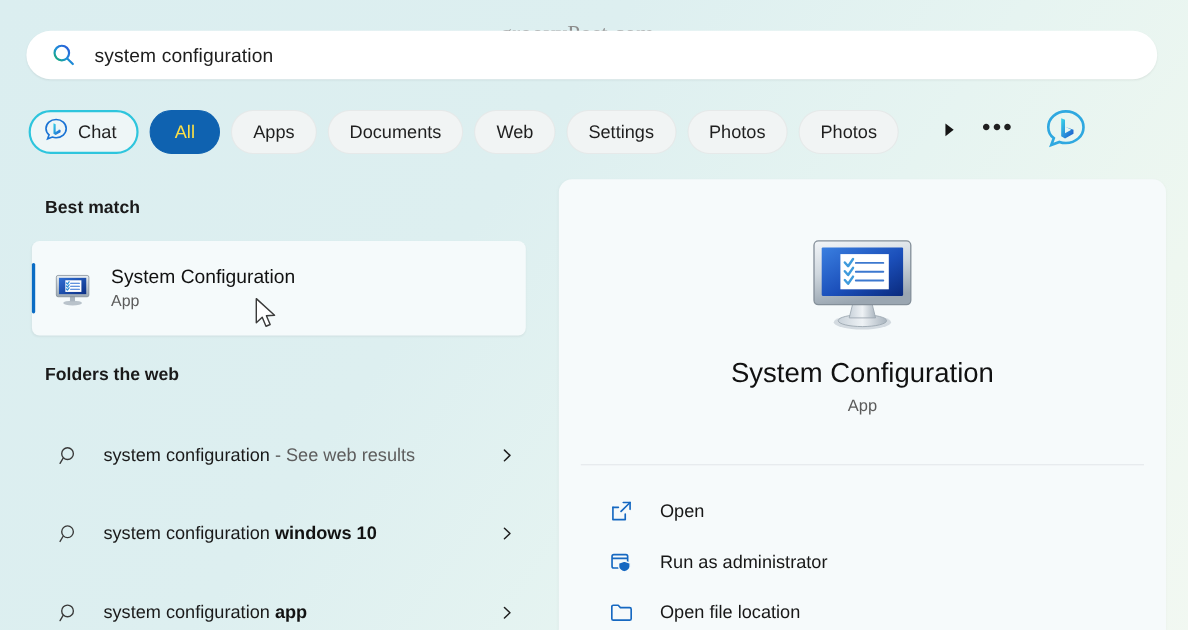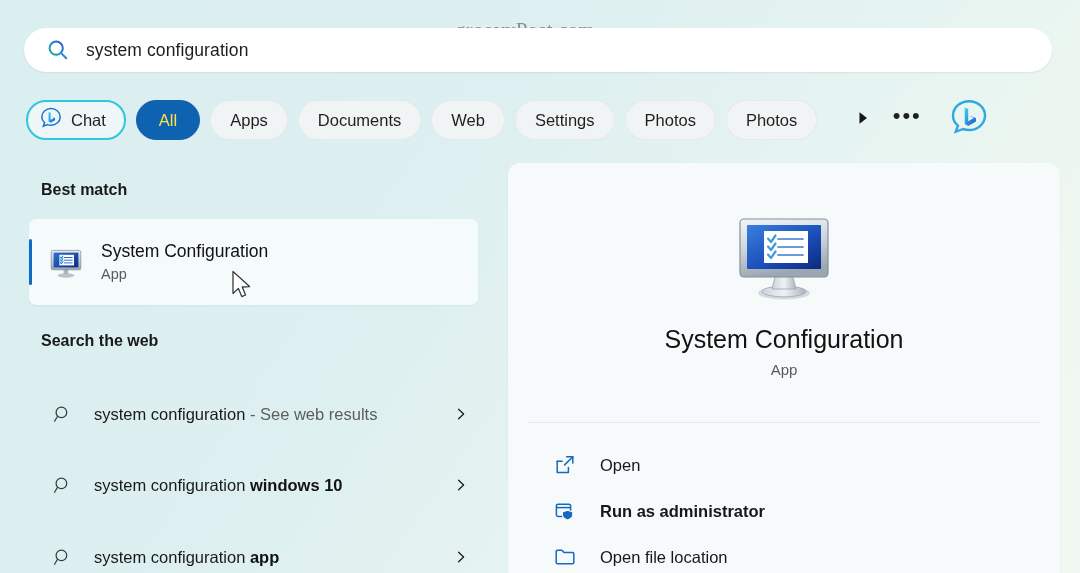--- a/index.html
+++ b/index.html
@@ -415,21 +415,21 @@
             <polyline points="12.4,18.7 13.3,19.7 14.8,17.6"></polyline>
           </g>
         </svg>
       </span>
       <div class="bm-text">
         <div class="bm-title">System Configuration</div>
         <div class="bm-sub">App</div>
       </div>
     </div>
 
-    <div class="section-title" id="title-web">Search the web</div>
+    <div class="section-title" id="title-web">Folders the web</div>
 
     <div class="web-item" style="top:218px; height:66px;">
       <span class="web-icon">
         <svg width="20" height="20" viewBox="0 0 20 20">
           <circle cx="8.4" cy="8.4" r="5.3" fill="none" stroke="#3a3a3a" stroke-width="1.25"></circle>
           <line x1="4.4" y1="12.5" x2="1.6" y2="17.2" stroke="#3a3a3a" stroke-width="1.25" stroke-linecap="round"></line>
         </svg>
       </span>
       <span class="web-label" style="padding-right:8px;"><span>system configuration</span><span class="muted"> - See web results</span></span>
       <span class="chev">
@@ -522,21 +522,21 @@
         <svg width="22" height="22" viewBox="0 0 22 22">
           <path d="M3.2 7.2 v11.2 h11.2 v-5.0" fill="none" stroke="#1668c1" stroke-width="1.5" stroke-linecap="round" stroke-linejoin="round"></path>
           <path d="M3.2 7.2 h5.0" fill="none" stroke="#1668c1" stroke-width="1.5" stroke-linecap="round"></path>
           <path d="M10.6 10.9 L18.8 2.8" fill="none" stroke="#1668c1" stroke-width="1.5" stroke-linecap="round"></path>
           <polyline points="12.6,2.8 18.8,2.8 18.8,9.0" fill="none" stroke="#1668c1" stroke-width="1.5" stroke-linecap="round" stroke-linejoin="round"></polyline>
         </svg>
       </span>
       <span class="action-label">Open</span>
     </div>
 
-    <div class="action" style="top:325px;font-weight:bold;">
+    <div class="action" style="top:325px;">
       <span class="action-icon">
         <svg width="22" height="22" viewBox="0 0 22 22">
           <rect x="2.4" y="4.2" width="14.2" height="12.2" rx="1.6" fill="none" stroke="#1668c1" stroke-width="1.5"></rect>
           <path d="M2.4 7.6 h14.2" stroke="#1668c1" stroke-width="1.5"></path>
           <path d="M13.6 10.2 l5.2 1.7 v3.1 c0 2.4 -2.3 4.1 -5.2 5.0 c-2.9 -0.9 -5.2 -2.6 -5.2 -5.0 v-3.1 z" fill="#1668c1" stroke="#f6fafb" stroke-width="1.2"></path>
         </svg>
       </span>
       <span class="action-label">Run as administrator</span>
     </div>
 

